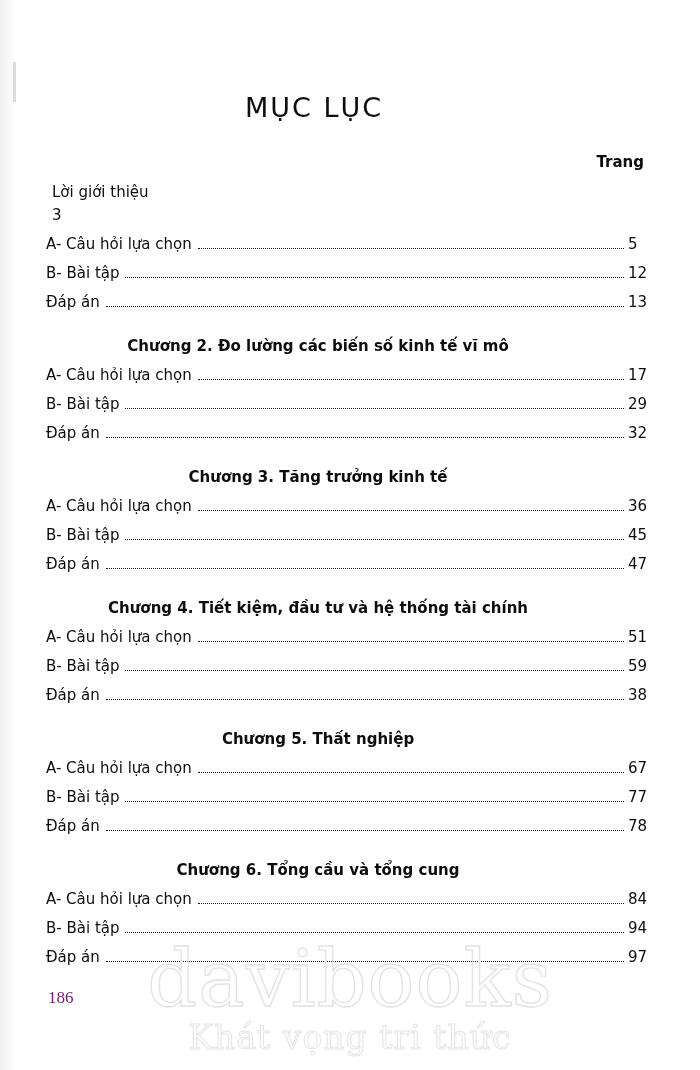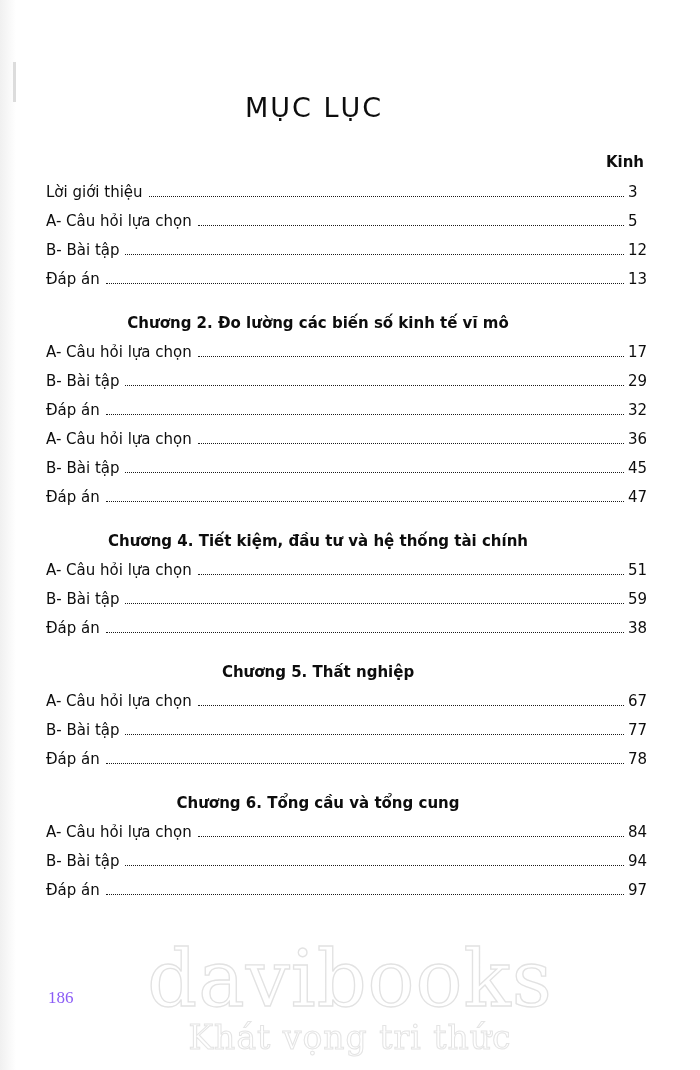--- a/index.html
+++ b/index.html
@@ -78,20 +78,21 @@
     height: 0;
   }
   .entry .pg {
     white-space: nowrap;
     min-width: 22px;
     text-align: right;
     font-size: 15px;
   }
   .intro {
     margin-top: 12px;
+    flex-direction: column;
   }
   .chapter-head {
     text-align: center;
     font-size: 15px;
     font-weight: bold;
     margin-top: 26px;
     margin-bottom: 2px;
     padding-right: 64px;
     font-family: "DejaVu Sans", sans-serif;
   }
@@ -103,21 +104,21 @@
   }
   .entry .pg-wrap {
     width: 26px;
     text-align: left;
   }
   .page-number {
     position: absolute;
     left: 48px;
     top: 988px;
     font-size: 17px;
-    color: #8b5cf6;
+    color: #701a75;
     font-family: "Liberation Serif", serif;
   }
   
   .watermark {
     position: absolute;
     left: 0;
     top: 940px;
     width: 700px;
     text-align: center;
     pointer-events: none;
@@ -145,21 +146,21 @@
 
 <div class="page">
 
   <div class="scan-edge"></div>
   <div class="scan-mark"></div>
 
   <div class="content">
 
     <div class="doc-title">MỤC LỤC</div>
 
-    <div class="trang-row">Kinh</div>
+    <div class="trang-row">Trang</div>
 
     <div class="entry intro">
       <span class="lbl">Lời giới thiệu</span>
       <span class="dots"></span>
       <span class="pg-wrap"><span class="pg">3</span></span>
     </div>
 
     <div class="chapter-block">
       <div class="entry">
         <span class="lbl">A- Câu hỏi lựa chọn</span>
@@ -191,20 +192,21 @@
         <span class="pg-wrap"><span class="pg">29</span></span>
       </div>
       <div class="entry">
         <span class="lbl">Đáp án</span>
         <span class="dots"></span>
         <span class="pg-wrap"><span class="pg">32</span></span>
       </div>
     </div>
 
     <div class="chapter-block">
+      <div class="chapter-head">Chương 3. Tăng trưởng kinh tế</div>
       <div class="entry">
         <span class="lbl">A- Câu hỏi lựa chọn</span>
         <span class="dots"></span>
         <span class="pg-wrap"><span class="pg">36</span></span>
       </div>
       <div class="entry">
         <span class="lbl">B- Bài tập</span>
         <span class="dots"></span>
         <span class="pg-wrap"><span class="pg">45</span></span>
       </div>

